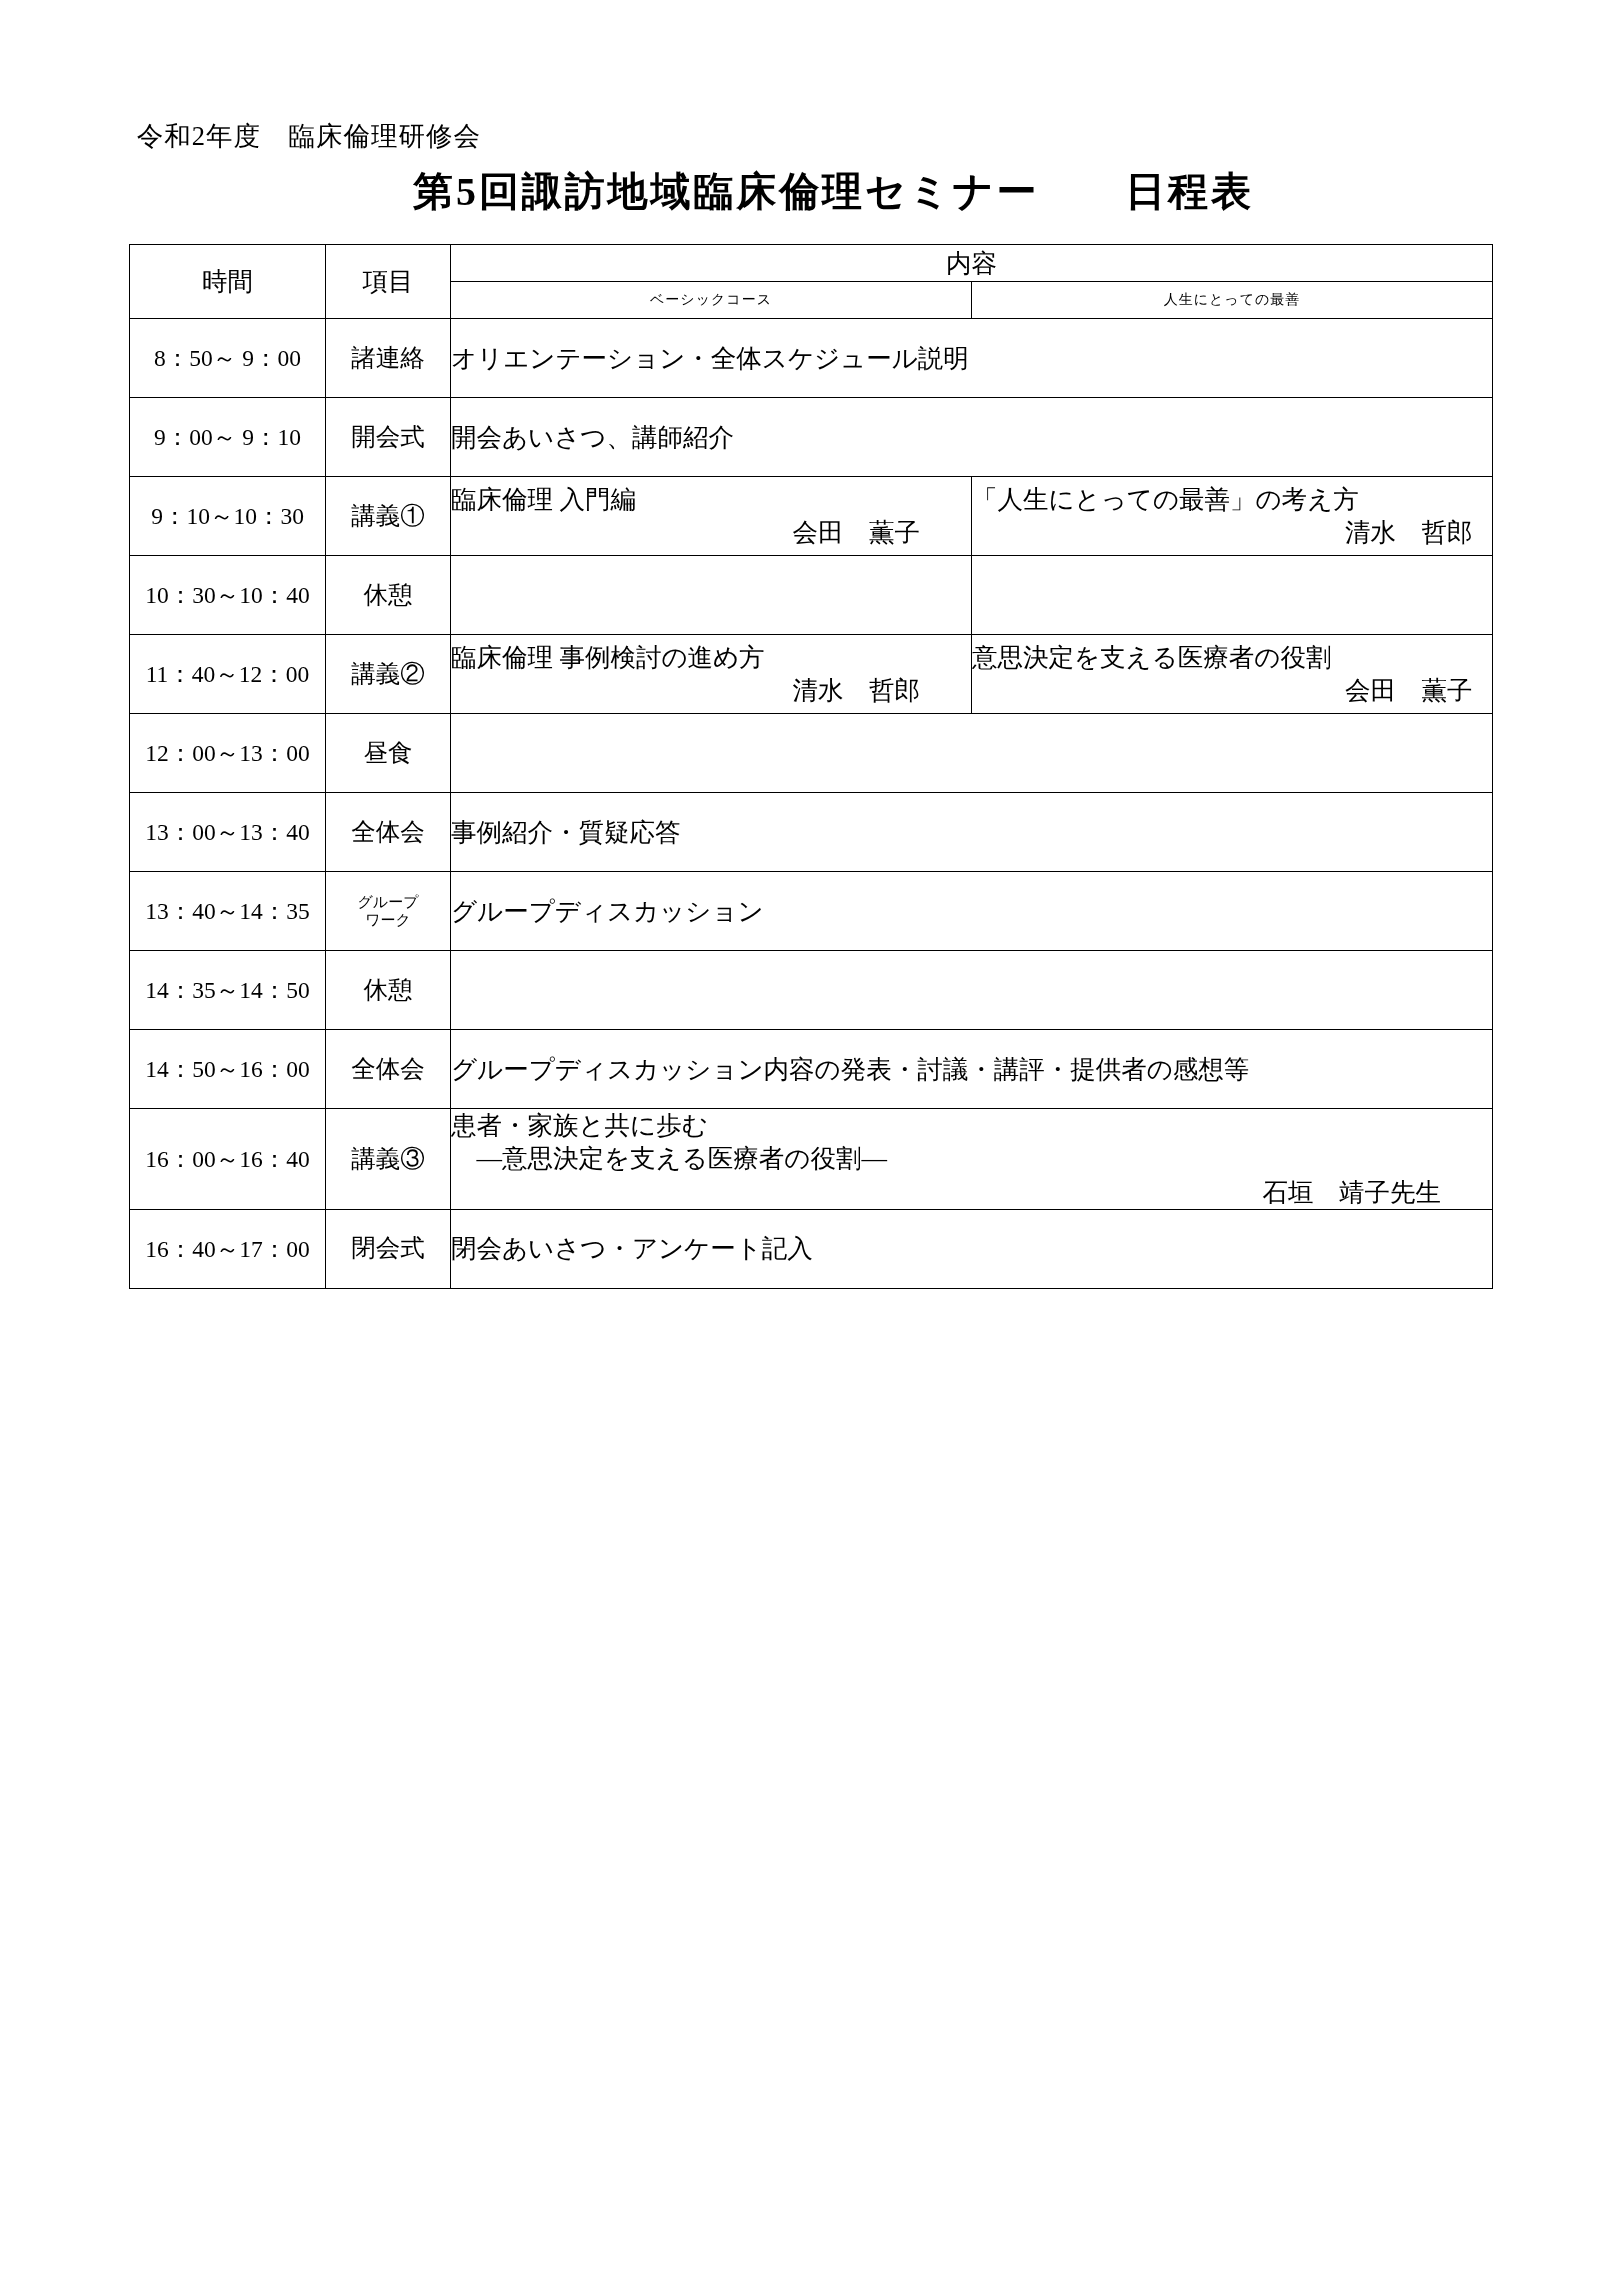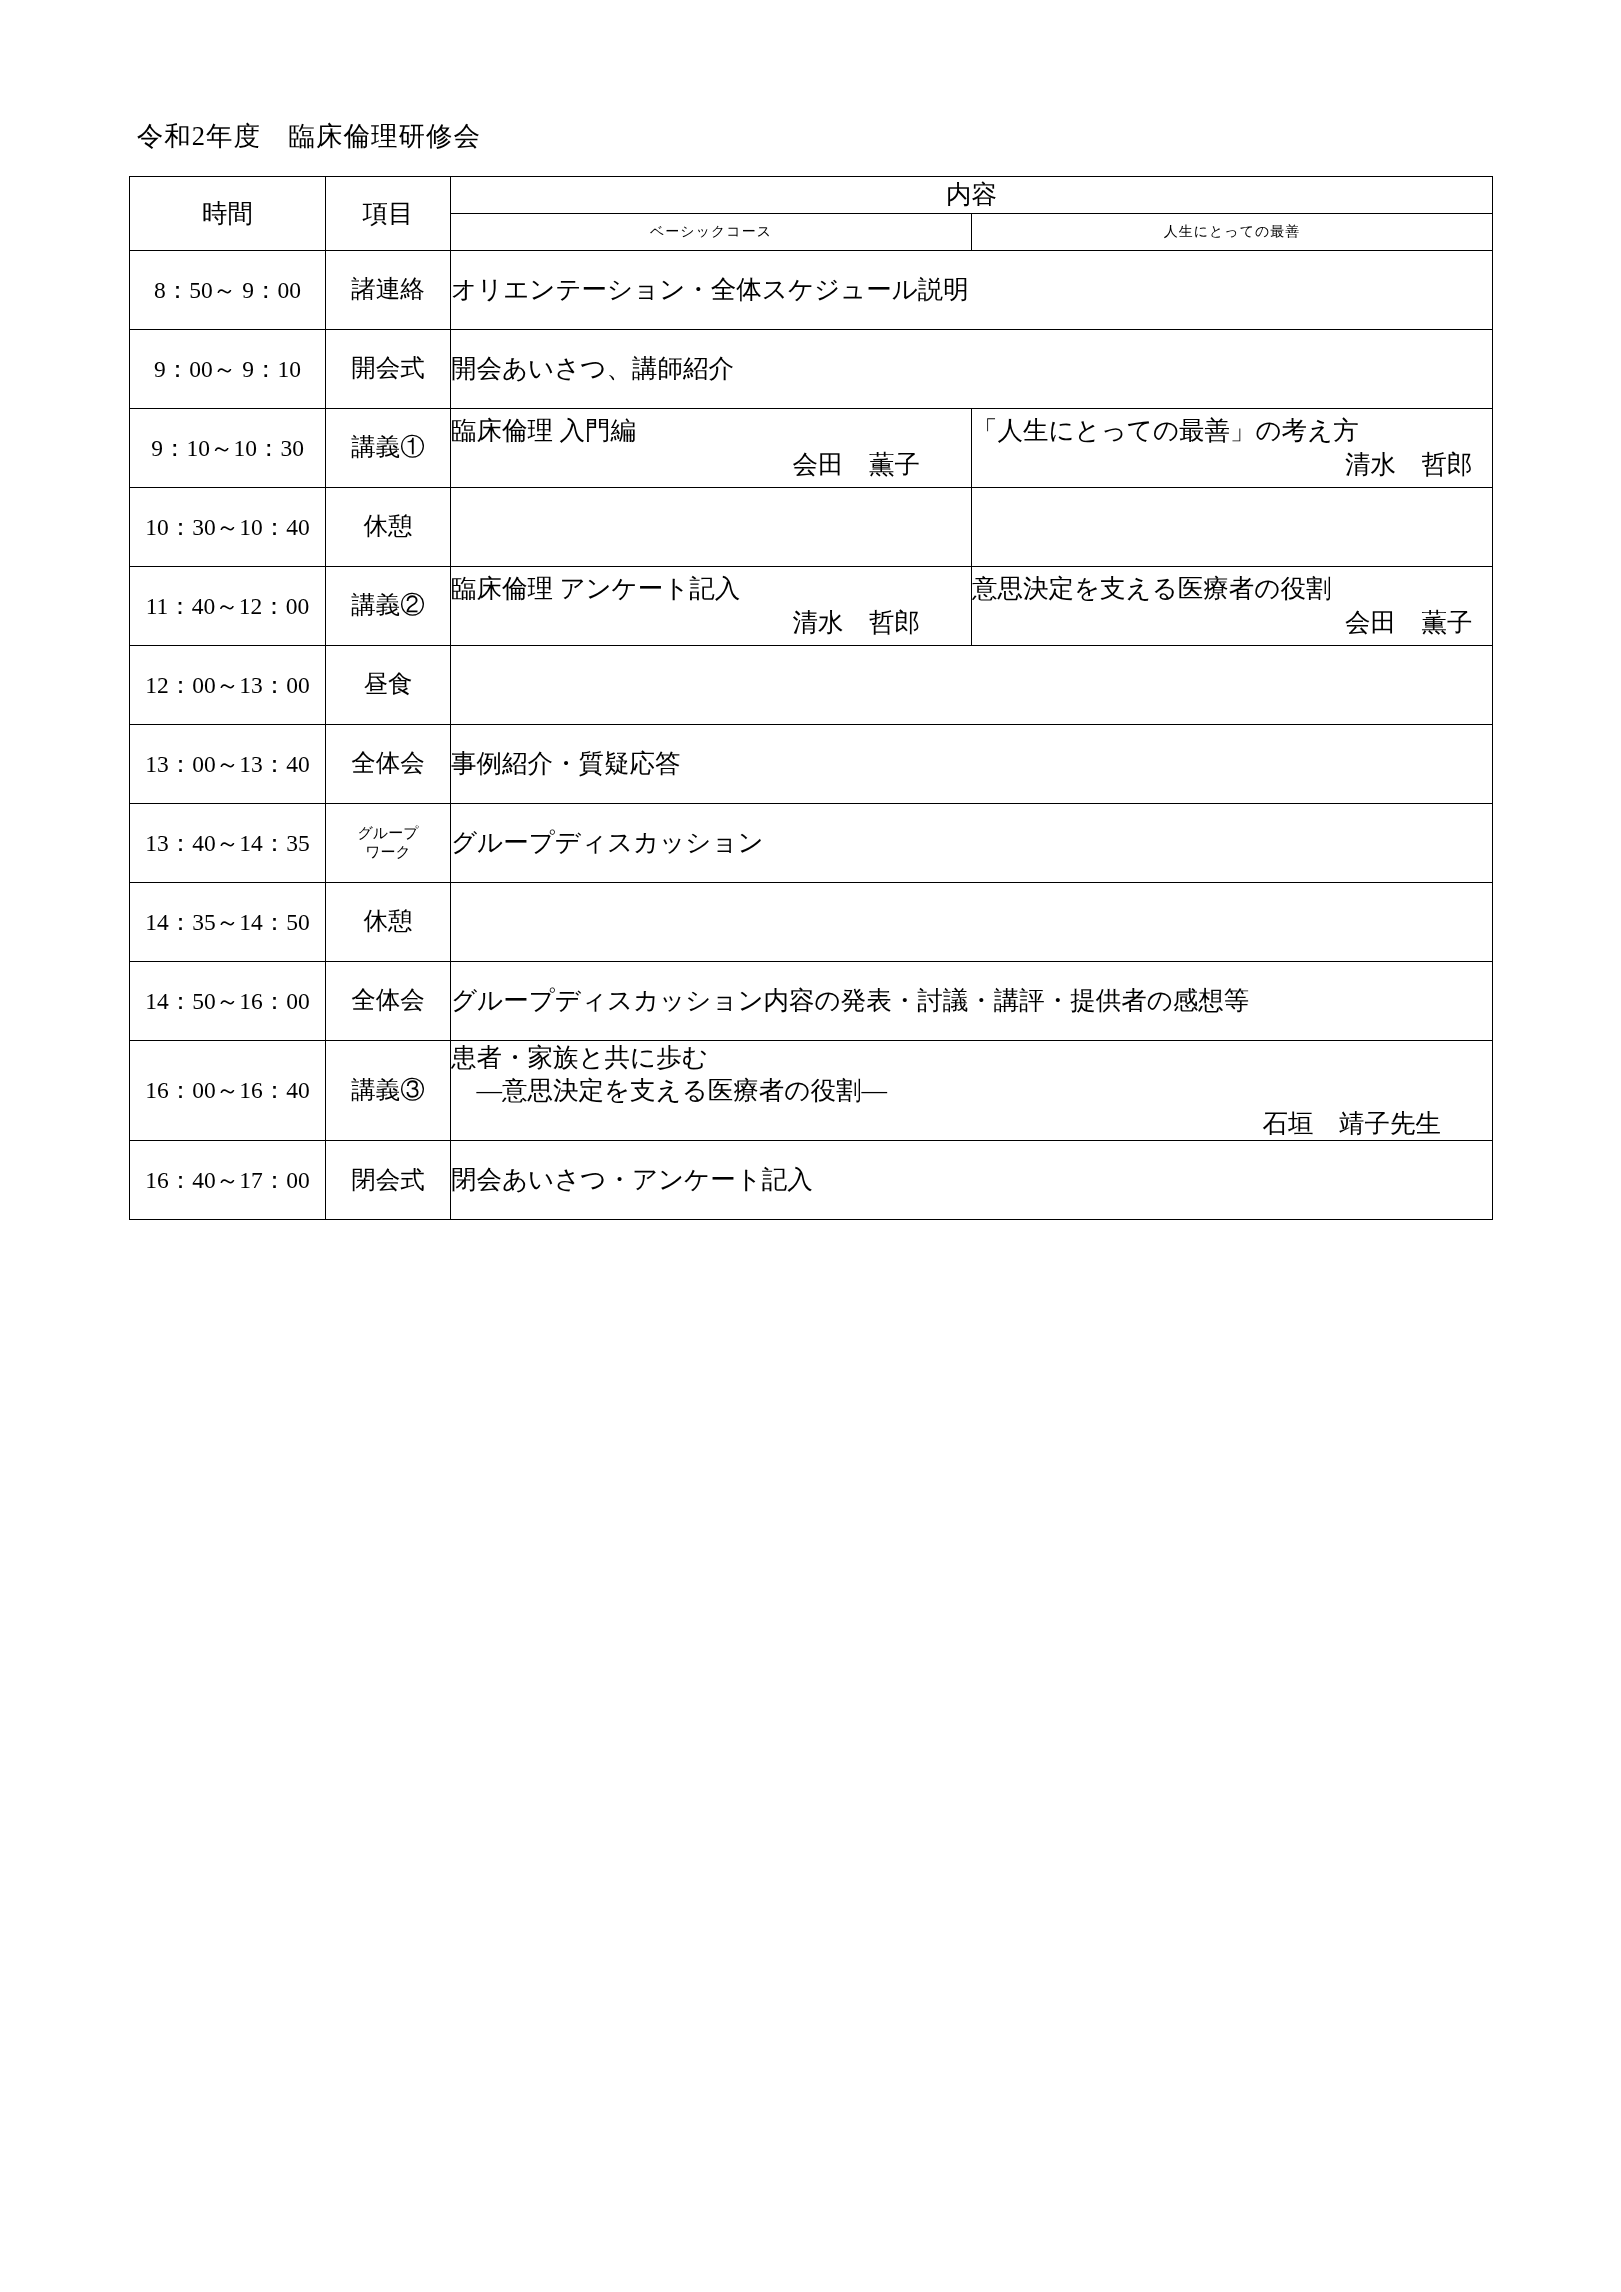--- a/index.html
+++ b/index.html
@@ -122,20 +122,21 @@
     margin: 15.7px 0 0 9.8px;
   }
 </style>
 </head>
 <body>
 
 <div class="page">
 
   <div class="eyebrow">令和2年度　臨床倫理研修会</div>
 
+  <div class="doc-title">第5回諏訪地域臨床倫理セミナー　　日程表</div>
 
 
   <table class="schedule">
     <colgroup>
       <col class="col-time">
         <col class="col-item">
         <col class="col-basic">
         <col class="col-adv">
     </colgroup>
     <thead>
@@ -189,21 +190,21 @@
           </td>
           <td class="content">&nbsp;</td>
           <td class="content">&nbsp;</td>
         </tr>
         <tr>
           <td class="time">11：40～12：00</td>
           <td class="item">
             <span class="content-line">講義②</span>
           </td>
           <td class="content">
-            <span class="content-line">臨床倫理 アンケート記入</span>
+            <span class="content-line">臨床倫理 事例検討の進め方</span>
             <span class="lecturer">清水　哲郎</span>
           </td>
           <td class="content">
             <span class="content-line">意思決定を支える医療者の役割</span>
             <span class="lecturer-adv">会田　薫子</span>
           </td>
         </tr>
         <tr>
           <td class="time">12：00～13：00</td>
           <td class="item">

